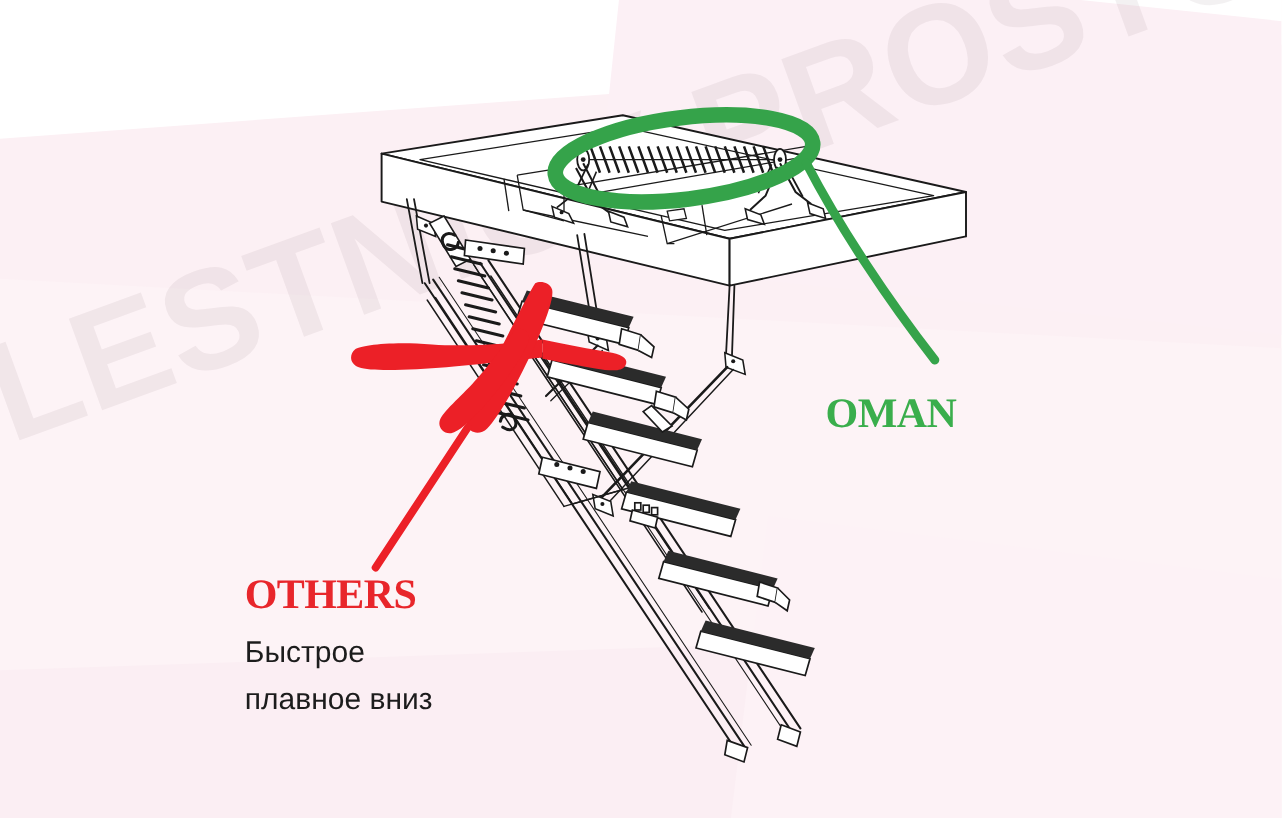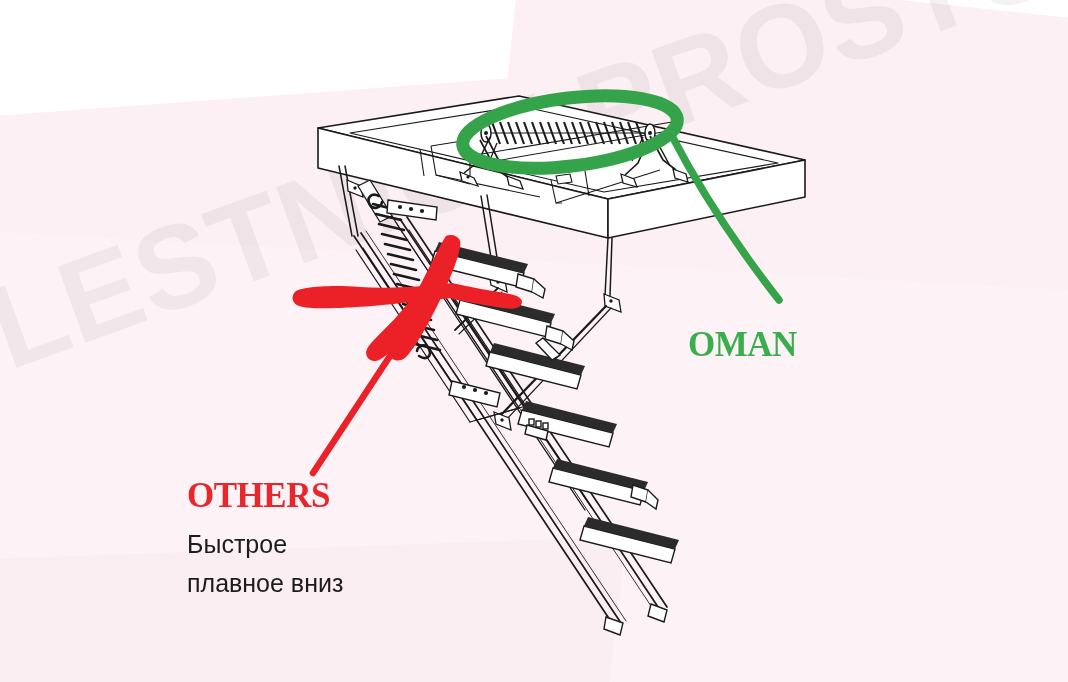--- a/index.html
+++ b/index.html
@@ -95,21 +95,21 @@
   
   .label-block {
     position: absolute;
   }
   .label-oman {
     left: 688px;
     top: 327px;
     width: 330px;
   }
   .label-others {
-    left: 187px;
+    left: 204px;
     top: 478px;
     width: 300px;
   }
   .brand {
     font-size: 35px;
     font-weight: 700;
     line-height: 1.0;
     letter-spacing: -0.5px;
     margin: 0 0 12px 0;
     font-family: Liberation Serif, serif;

